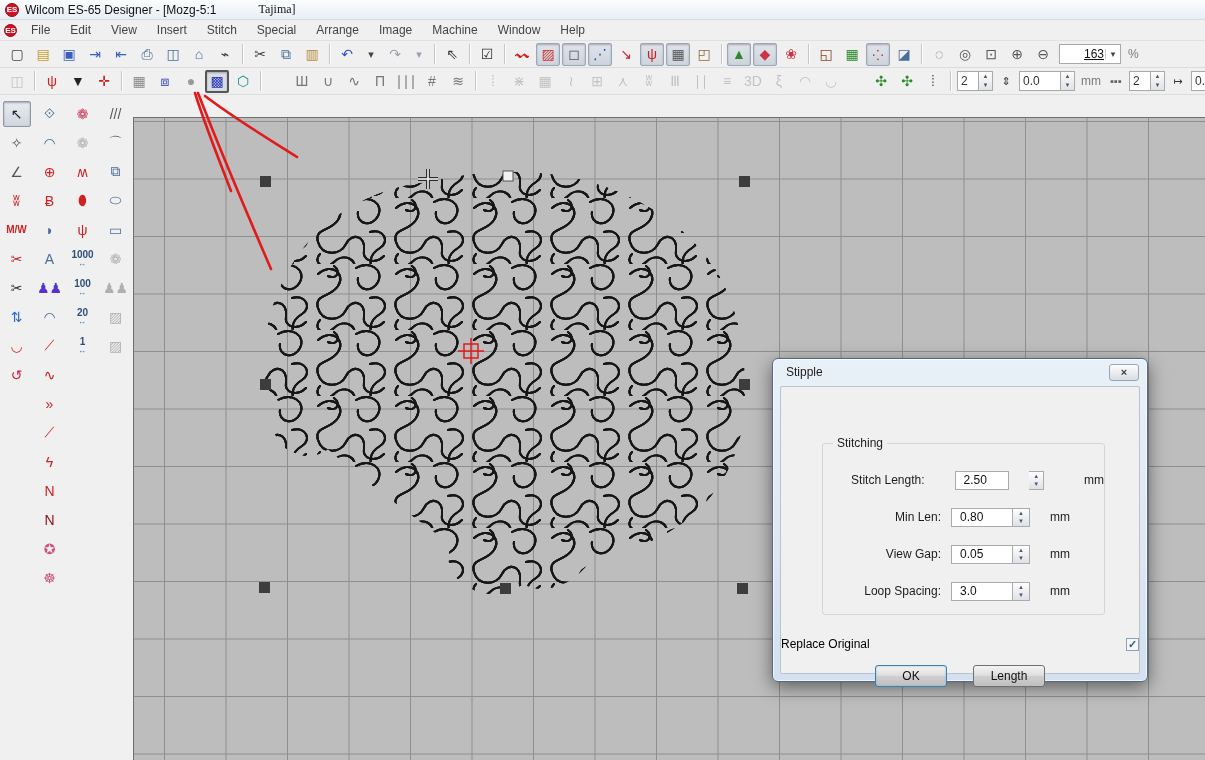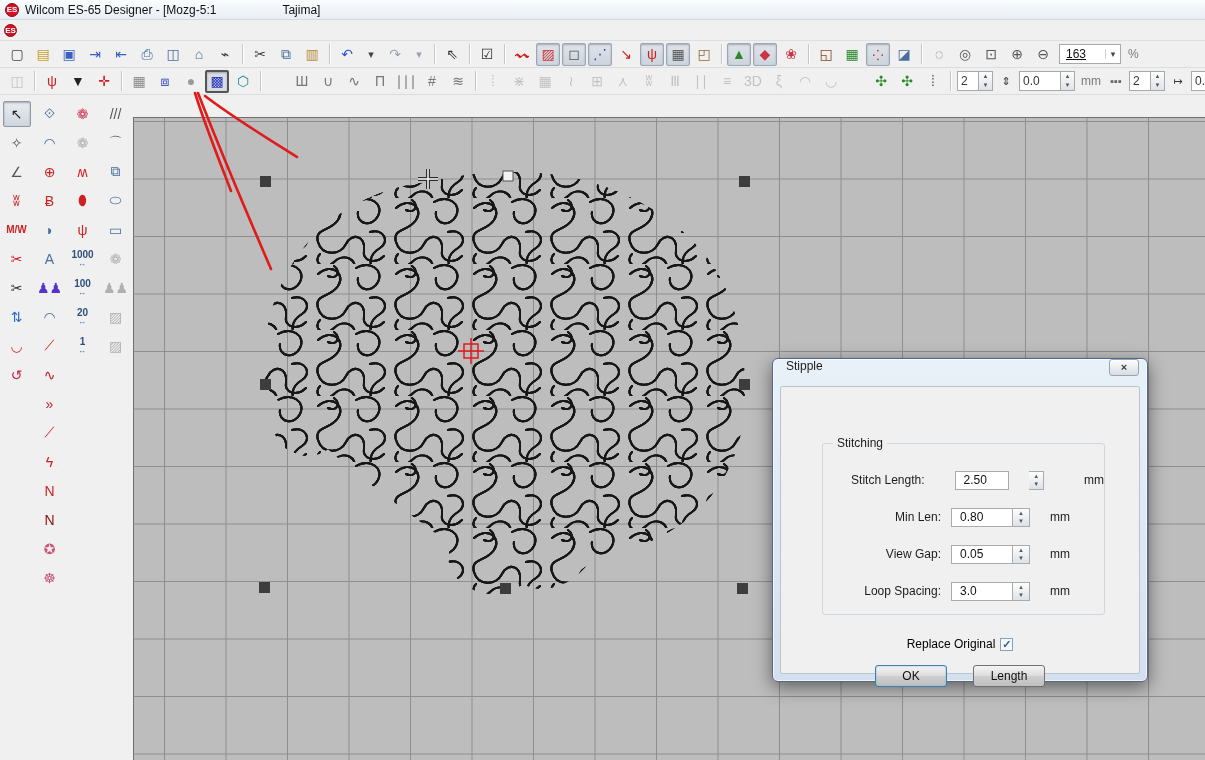--- a/index.html
+++ b/index.html
@@ -6,21 +6,21 @@
   html,body { width:1205px; height:760px; overflow:hidden;
     font-family:"Liberation Sans", sans-serif; font-size:12px; background:#f0f0f0; }
 
   
   .titlebar { height:20px; background:linear-gradient(#fbfdfe,#e8eef5);
     border-bottom:1px solid #d4dae2; display:flex; align-items:center; padding-left:5px; gap:6px; }
   .es-logo { width:14px; height:14px; border-radius:50%; background:#cf1325; color:#fff;
     font-size:8px; font-weight:bold; display:flex; align-items:center; justify-content:center;
     border:1px solid #8d0b18; flex:0 0 auto; }
   .title-text { color:#111; font-size:12px; }
-  .title-suffix { margin-left:60px; }
+  .title-suffix { margin-left:36px;font-family:Liberation Serif, serif; }
 
   
   .menubar { height:21px; background:#f0f0f0; display:flex; align-items:center;
     padding-left:4px; border-bottom:1px solid #e0e0e0; }
   .menu-item { padding:2px 10px; color:#444; cursor:default; }
 
   
   .toolbar { height:27px; background:#f0f0f0; display:flex; align-items:center;
     padding:0 4px; border-bottom:1px solid #dcdcdc; white-space:nowrap; }
   .tb-btn { width:24px; height:23px; margin:0 1px; display:inline-flex; align-items:center;
@@ -30,21 +30,21 @@
   .tb-btn.pressed { border:1px solid #9aa7b8; background:linear-gradient(#dfe4ea,#cdd4dd);
     box-shadow:inset 0 1px 2px rgba(0,0,0,.25); }
   .tb-btn.highlight { border:2px solid #555; background:#d8dde4; }
   .tb-btn.disabled { color:#b3b3b3 !important; opacity:.75; }
   .tb-sep { width:1px; height:20px; background:#c6c6c6; margin:0 4px;
     box-shadow:1px 0 0 #fff; flex:0 0 auto; }
   .tb-gap { width:24px; flex:0 0 auto; }
   .tb-label { color:#7a7a7a; margin:0 4px; font-size:12px; flex:0 0 auto; }
   .tb-combo { width:62px; height:20px; border:1px solid #a9a9a9; background:#fff;
     display:inline-flex; align-items:center; margin:0 3px; flex:0 0 auto; }
-  .tb-combo .combo-val { flex:1; padding-left:6px; color:#111;text-decoration:underline; }
+  .tb-combo .combo-val { flex:1; padding-left:24px; color:#111;text-decoration:underline; }
   .tb-combo .combo-arrow { width:15px; text-align:center; color:#444; font-size:9px;
     border-left:1px solid #d0d0d0; }
   .tb-spin { display:inline-flex; height:20px; margin:0 2px; flex:0 0 auto; }
   .tb-spin .sv { min-width:22px; padding:0 3px; background:#fff; border:1px solid #a9a9a9;
     display:flex; align-items:center; color:#333; }
   .tb-spin.wide .sv { min-width:42px; }
   .tb-spin .sarr { width:14px; display:flex; flex-direction:column; border:1px solid #a9a9a9;
     border-left:none; background:linear-gradient(#fdfdfd,#dfe3e8); }
   .tb-spin .sarr span { flex:1; font-size:6px; line-height:9px; text-align:center; color:#555; }
 
@@ -73,41 +73,41 @@
   
   .overlay { position:absolute; left:0; top:0; width:1205px; height:760px;
     pointer-events:none; z-index:5; }
   .overlay .handle { pointer-events:auto; }
 
   
   .dialog { position:absolute; left:772px; top:358px; width:376px; height:324px;
     border:1px solid #51688c; border-radius:6px; z-index:10;
     background:linear-gradient(#e9f1f8,#d4e0ee);
     box-shadow:0 5px 18px rgba(0,0,0,.5), inset 0 0 0 1px rgba(255,255,255,.7); }
-  .dialog-title { height:26px; display:flex; align-items:flex-start; padding:0 8px 0 13px; }
+  .dialog-title { height:26px; display:flex; align-items:center; padding:0 8px 0 13px; }
   .dialog-title .dtext { flex:1; color:#1c1c1c; }
   .dlg-close { width:30px; height:17px; border:1px solid #9aa5b1; border-radius:3px;
     background:linear-gradient(#fdfdfd,#d7dde4); color:#3a3f46; font-size:11px; font-weight:bold;
     display:flex; align-items:center; justify-content:center; line-height:1; }
   .dialog-body { position:absolute; left:7px; right:7px; top:27px; bottom:7px;
     background:#f0f0f0; border:1px solid #b8c4d2; border-radius:2px; }
   .groupbox { position:absolute; left:41px; top:56px; width:283px; height:172px;
     border:1px solid #d0d7dc; border-radius:3px; }
   .groupbox-label { position:absolute; top:-8px; left:10px; background:#f0f0f0;
     padding:0 4px; color:#1c1c1c; }
   .drow { position:absolute; left:0; width:100%; height:20px; display:flex; align-items:center; }
   .drow label { width:128px; text-align:right; padding-right:10px; color:#1c1c1c; }
   .dinput { width:62px; height:19px; background:#fff; border:1px solid #ababab;
     display:flex; align-items:center; padding-left:8px; color:#111; }
   .dspin { width:17px; height:19px; border:1px solid #ababab; border-left:none;
     display:flex; flex-direction:column; background:linear-gradient(#fefefe,#dde2e8); }
   .dspin span { flex:1; font-size:6px; line-height:8px; text-align:center; color:#556; }
   .dunit { margin-left:20px; color:#1c1c1c; }
   .replace-row { position:absolute; left:0; top:250px; width:100%; display:flex;
-    justify-content:center; align-items:center; gap:5px; }
+    justify-content:space-between; align-items:center; gap:5px; }
   .checkbox { width:13px; height:13px; border:1px solid #8ea0b5; background:#f4f8fb;
     display:flex; align-items:center; justify-content:center; font-size:11px; color:#44617e;
     font-weight:bold; line-height:1; }
   .btn-row { position:absolute; left:0; top:278px; width:100%; display:flex;
     justify-content:center; gap:26px; }
   .win-btn { width:72px; height:22px; border:1px solid #707070; border-radius:3px;
     background:linear-gradient(#f4f4f4,#dcdcdc 50%,#cfcfcf 50%,#bfbfbf);
     display:flex; align-items:center; justify-content:center; color:#111; }
   .win-btn.default { border-color:#3c7fb1; box-shadow:inset 0 0 2px #7fb6dd; }
 </style>
@@ -115,20 +115,33 @@
 <body>
 
 <div class="titlebar">
   <div class="es-logo">ES</div>
   <span class="title-text">Wilcom ES-65 Designer - [Mozg-5:1</span>
   <span class="title-text title-suffix">Tajima]</span>
 </div>
 
 <div class="menubar">
   <div class="es-logo" style="width:13px;height:13px;margin-right:4px;">ES</div>
+  <span id="menu-items" style="display:flex;">
+      <div class="menu-item">File</div>
+      <div class="menu-item">Edit</div>
+      <div class="menu-item">View</div>
+      <div class="menu-item">Insert</div>
+      <div class="menu-item">Stitch</div>
+      <div class="menu-item">Special</div>
+      <div class="menu-item">Arrange</div>
+      <div class="menu-item">Image</div>
+      <div class="menu-item">Machine</div>
+      <div class="menu-item">Window</div>
+      <div class="menu-item">Help</div>
+    </span>
 </div>
 
 <div class="toolbar" id="toolbar-main">
     <div class="tb-btn" style="color: rgb(68, 68, 68);">▢</div>
     <div class="tb-btn" style="color: rgb(200, 156, 40);">▤</div>
     <div class="tb-btn" style="color: rgb(59, 95, 192);">▣</div>
     <div class="tb-btn" style="color: rgb(59, 95, 192);">⇥</div>
     <div class="tb-btn" style="color: rgb(59, 95, 192);">⇤</div>
     <div class="tb-btn" style="color: rgb(74, 110, 156);">⎙</div>
     <div class="tb-btn" style="color: rgb(74, 110, 156);">◫</div>

